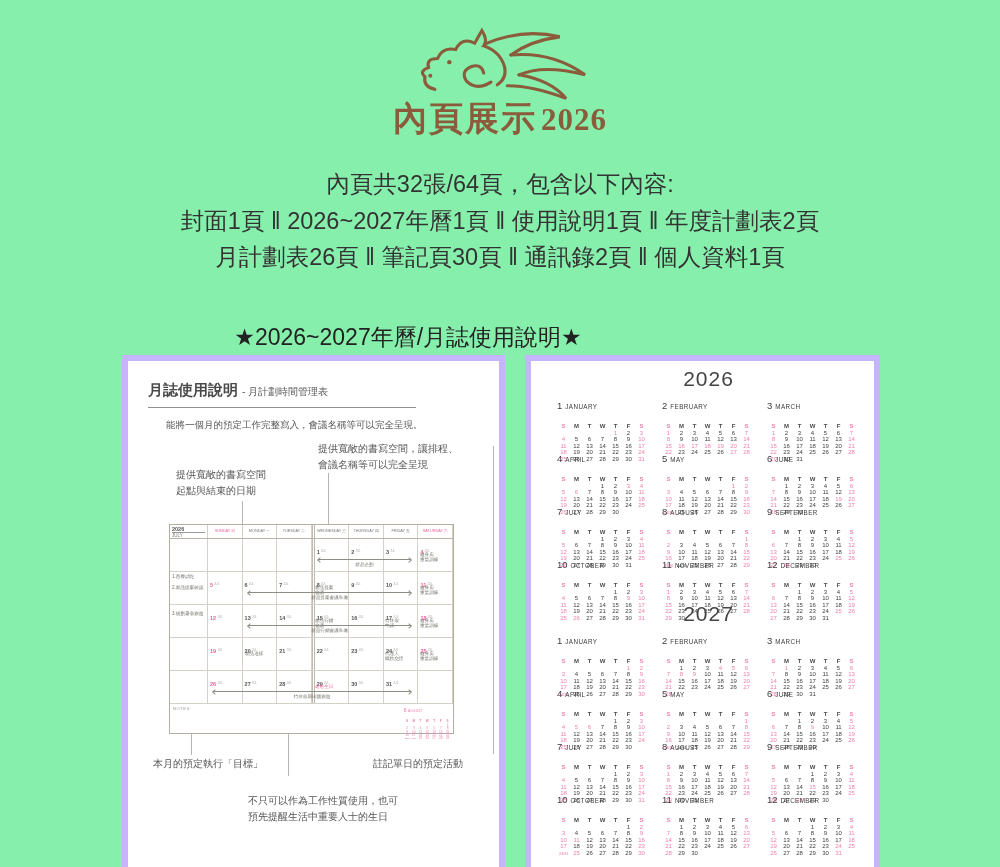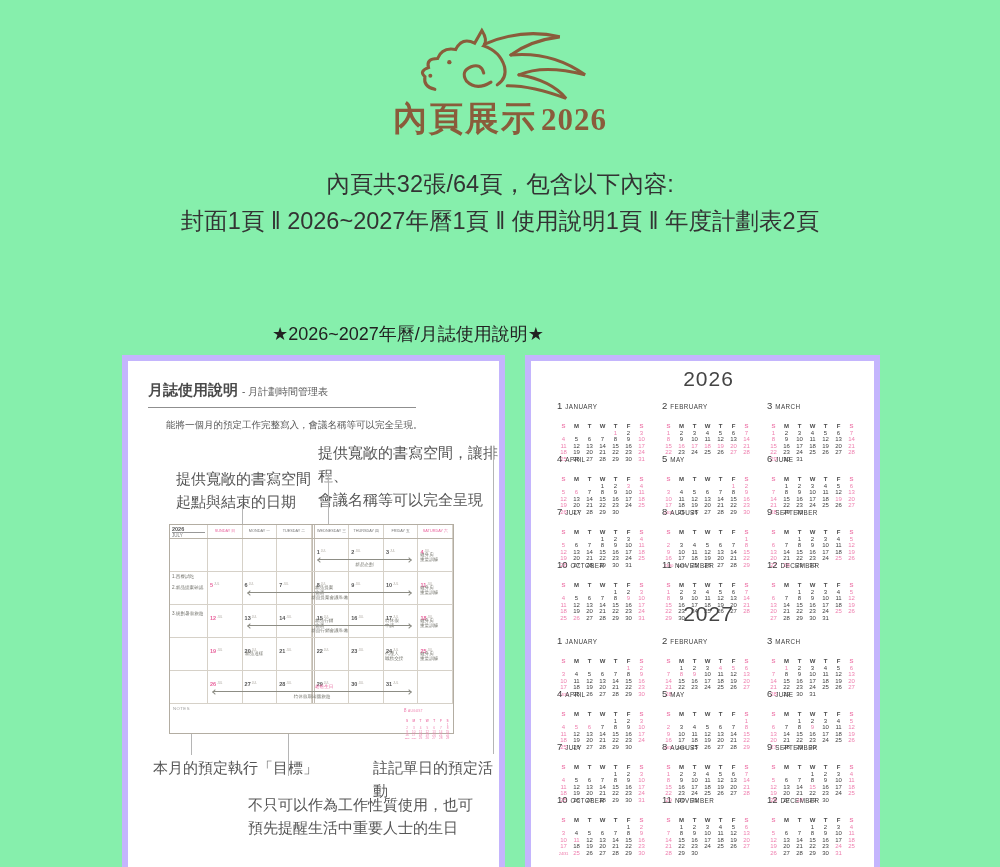--- a/index.html
+++ b/index.html
@@ -8,31 +8,31 @@
   
   .logo{position:absolute;left:0;top:0;width:1000px;text-align:center;}
   .logo svg{display:block;margin:26px auto 0;}
   .logo-line{margin-top:-6px;font-size:34px;font-weight:600;color:#8a5c3b;letter-spacing:2px;}
   .logo-year{font-family:"Liberation Serif","DejaVu Serif",serif;font-weight:700;font-size:31px;letter-spacing:1px;margin-left:4px;}
   .logo-sub{margin-top:2px;font-size:12.5px;letter-spacing:5px;color:#8a5c3b;font-weight:500;}
   
   .intro{position:absolute;left:0;top:166px;width:1000px;text-align:center;}
   .intro p{margin:0;font-size:23.5px;line-height:36.5px;color:#333;font-weight:400;}
   .section-title{position:absolute;left:0;top:322px;width:816px;margin:0;text-align:center;
-                 font-size:18px;font-weight:500;color:#222;}
+                 font-size:23px;font-weight:500;color:#222;}
   
   .panel{position:absolute;top:355px;height:596px;border:6px solid #c4b5fd;background:#fff;box-sizing:border-box;}
   .panel-left{left:122px;width:383px;}
   .panel-right{left:525px;width:355px;}
   
   .lp-title{position:absolute;left:20px;top:20px;font-size:15px;font-weight:700;color:#4a4a4a;white-space:nowrap;}
   .lp-title small{font-size:10px;font-weight:400;color:#5a5a5a;margin-left:4px;}
   .lp-underline{position:absolute;left:20px;top:46px;width:268px;border-bottom:1px solid #8f8f8f;}
   .lp-subtitle{position:absolute;left:38px;top:58px;font-size:9.5px;color:#555;}
-  .lp-ann{position:absolute;font-size:15px;line-height:1.55;color:#555;white-space:pre-line;}
+  .lp-ann{position:absolute;font-size:10px;line-height:1.55;color:#555;white-space:pre-line;}
   .ann-space{left:190px;top:80px;}
   .ann-arrow{left:48px;top:106px;}
   .ann-goal{left:25px;top:395px;}
   .ann-single{left:245px;top:395px;}
   .ann-birthday{left:120px;top:432px;}
   .leader{position:absolute;width:1px;background:#b5b5b5;}
   
   .planner{position:absolute;left:41px;top:163px;width:285px;height:210px;border:1px solid #b3ada2;
            box-sizing:border-box;background:#fff;}
   .p-hdr{display:flex;height:13px;border-bottom:1px solid #b9b3a8;}
@@ -97,20 +97,21 @@
       </g>
       <circle cx="33" cy="55" r="2.2" fill="#8a5c3b"></circle>
       <circle cx="54" cy="40" r="2.4" fill="#8a5c3b"></circle>
     </svg>
     <div class="logo-line"><span>內頁展示</span><span class="logo-year">2026</span></div>
   </header>
 
   <div class="intro">
     <p>內頁共32張/64頁，包含以下內容:</p>
     <p>封面1頁 ‖ 2026~2027年曆1頁 ‖ 使用說明1頁 ‖ 年度計劃表2頁</p>
+    <p>月計劃表26頁 ‖ 筆記頁30頁 ‖ 通訊錄2頁 ‖ 個人資料1頁</p>
   </div>
 
   <h2 class="section-title">★2026~2027年曆/月誌使用說明★</h2>
 
   <section class="panel panel-left">
     <div class="lp-title"><span>月誌使用說明</span><small>- 月計劃時間管理表</small></div>
     <div class="lp-underline"></div>
     <div class="lp-subtitle">能將一個月的預定工作完整寫入，會議名稱等可以完全呈現。</div>
 
     <div class="lp-ann ann-space">提供寬敞的書寫空間，讓排程、

